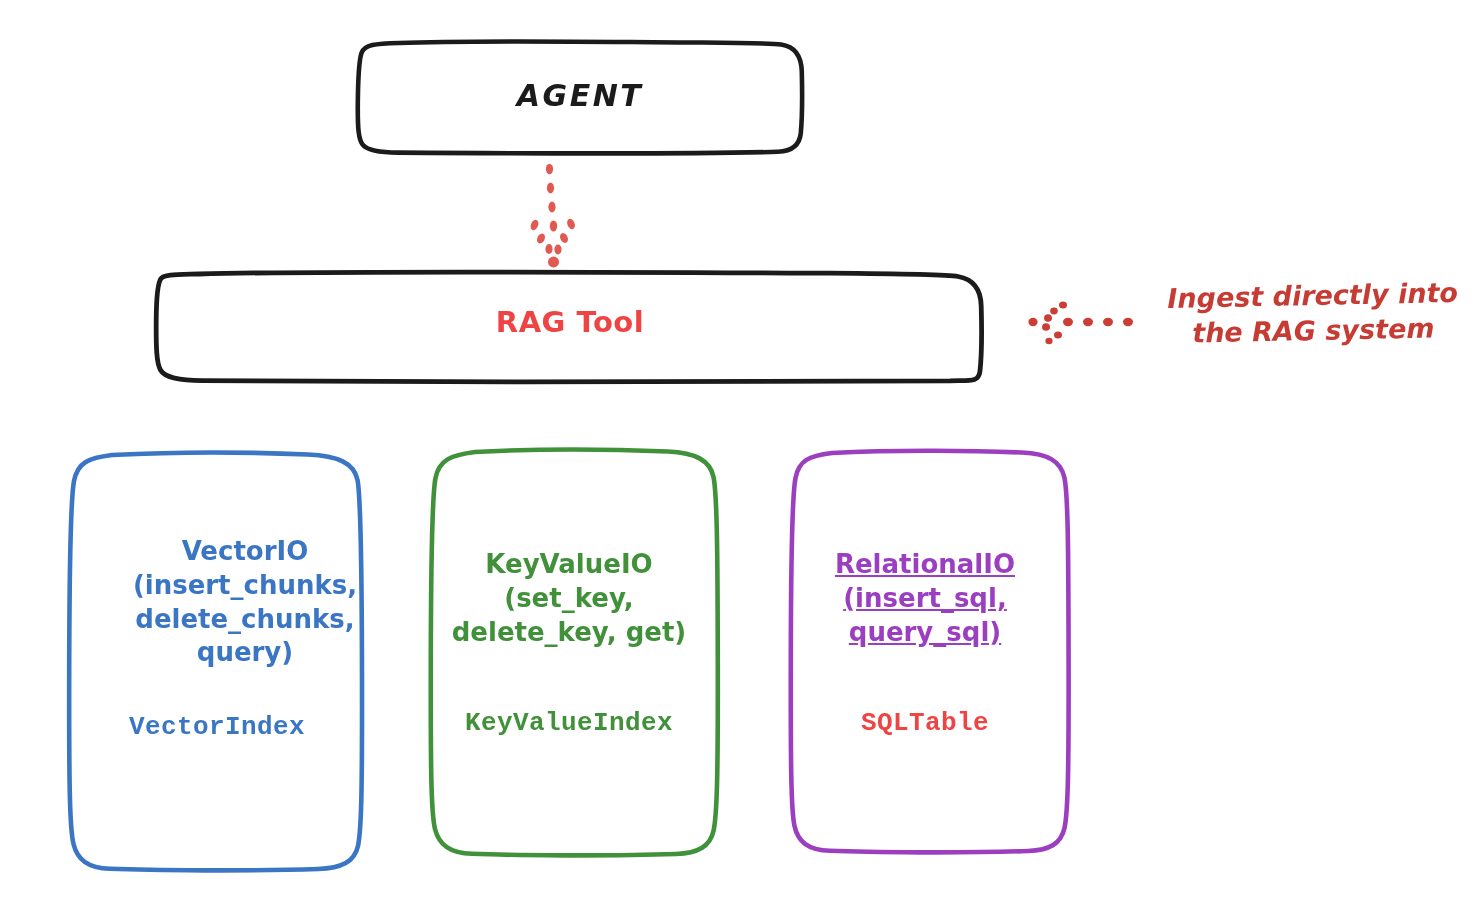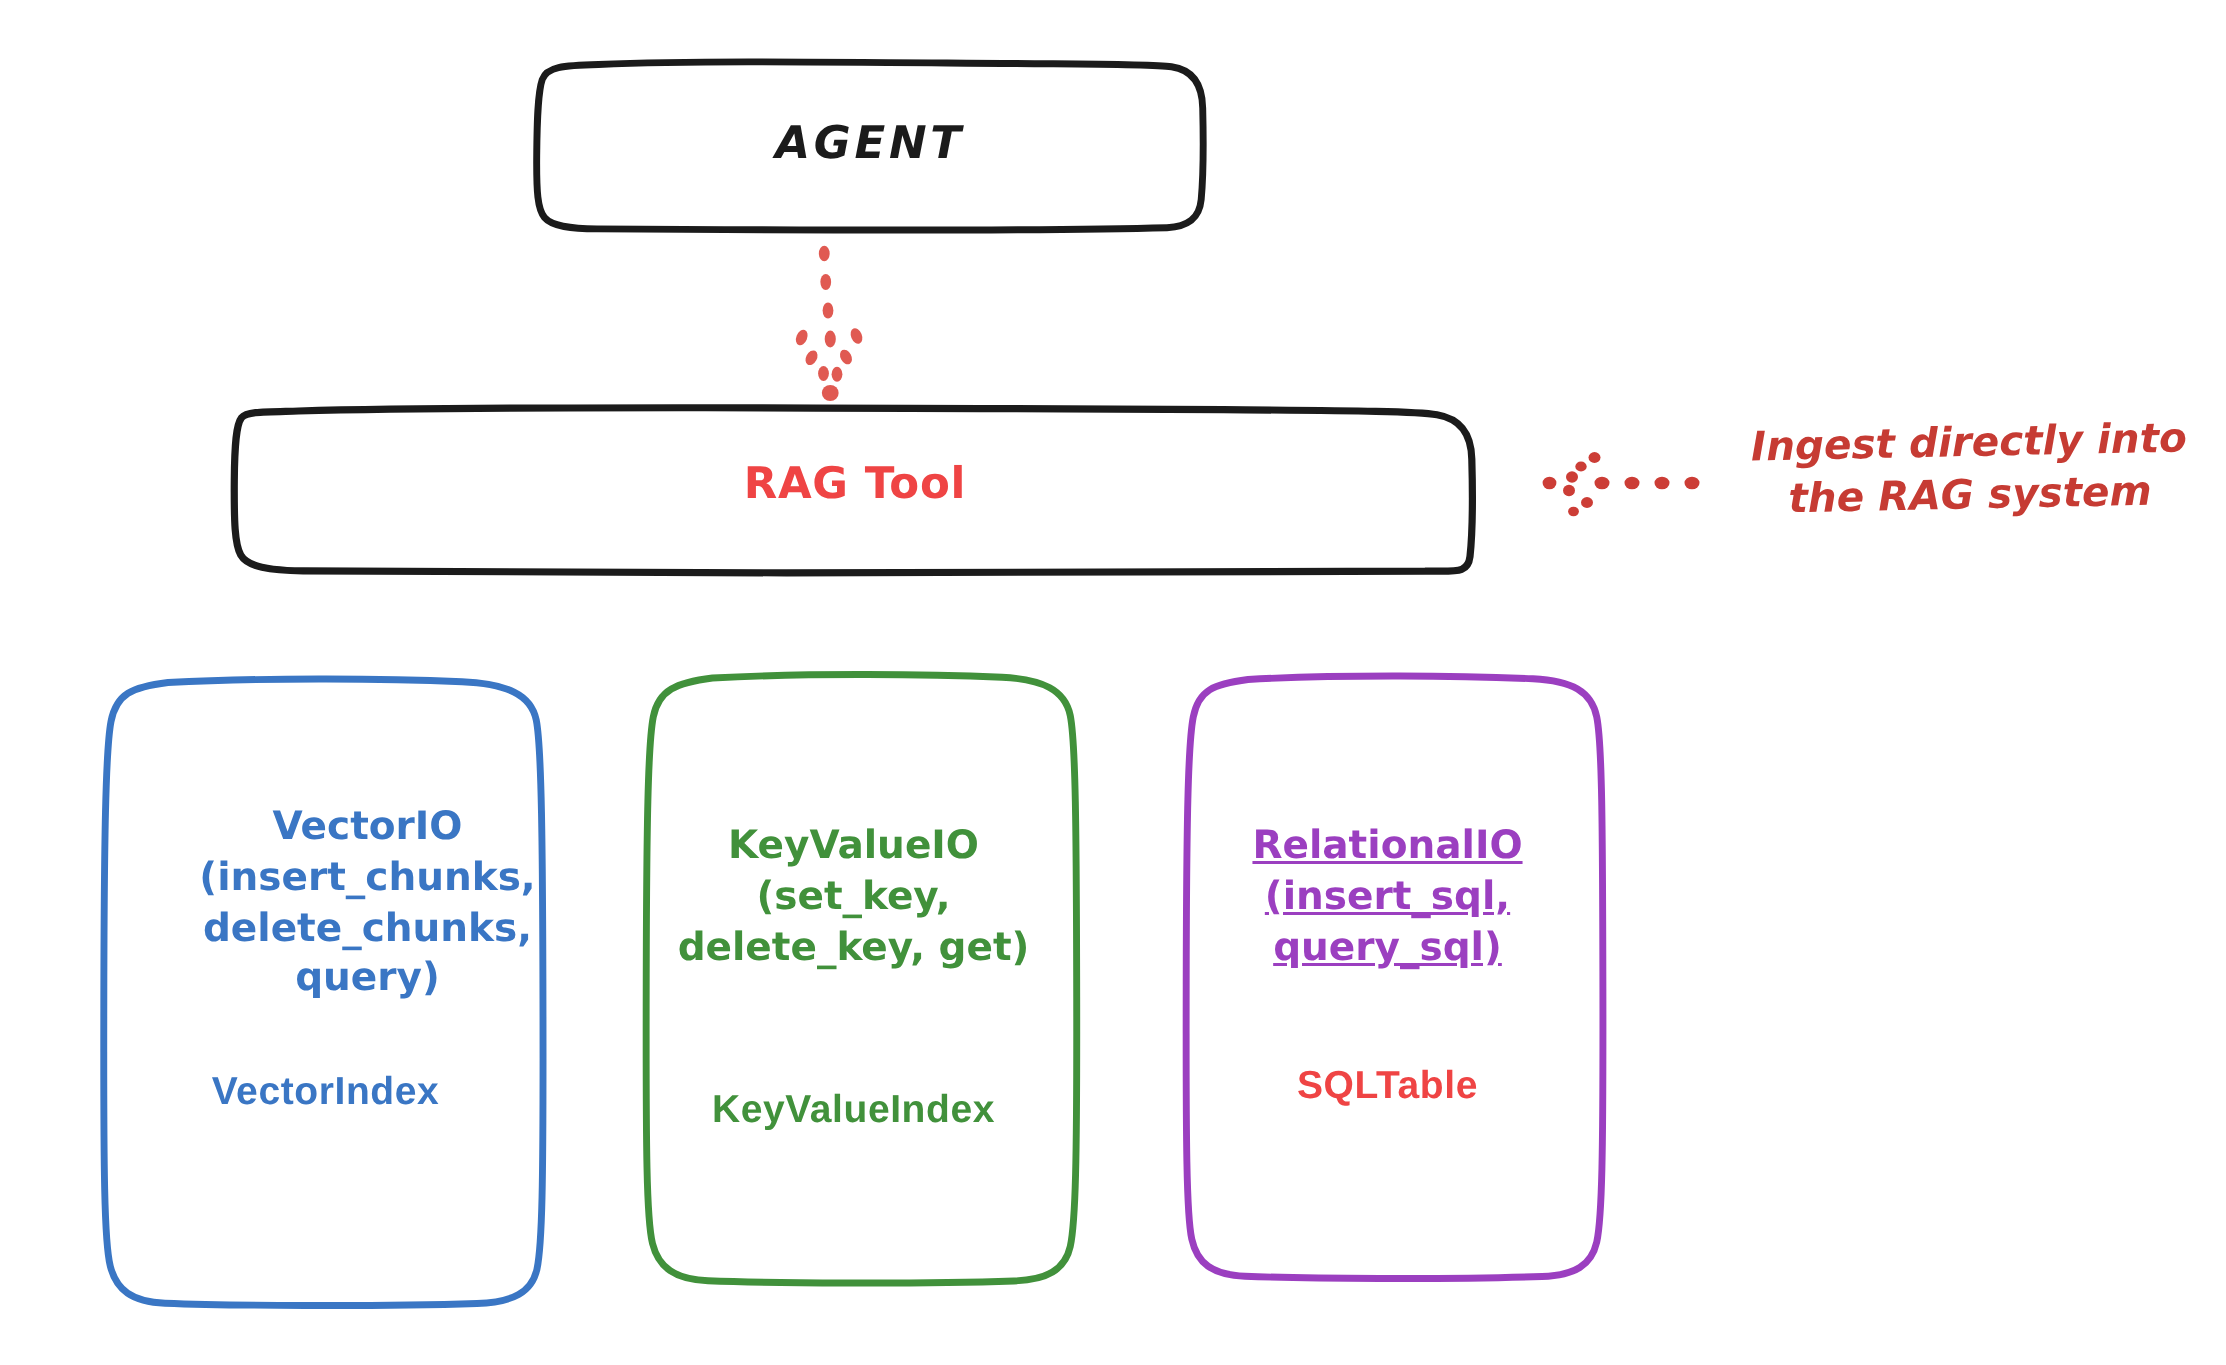--- a/index.html
+++ b/index.html
@@ -64,32 +64,32 @@
     white-space: pre-line;
     line-height: 1.30;
     font-family: "DejaVu Sans", sans-serif;
     font-weight: 600;
     font-size: 26px;
     user-select: none;
   }
   .store-sub {
     position: absolute;
     text-align: center;
-    font-family: Liberation Sans, sans-serif;
+    font-family: Liberation Mono, monospace;
     font-weight: 600;
     font-size: 26px;
     letter-spacing: 0.4px;
     user-select: none;
   }
 
   #vector-label  { left: 72px;  top: 535px; width: 290px; color: #3a76c4; padding-left: 28px; }
   #vector-sub    { left: 72px;  top: 712px; width: 290px; color: #3a76c4; }
 
   #kv-label      { left: 424px; top: 548px; width: 290px; color: #41913b; }
-  #kv-sub        { left: 424px; top: 724px; width: 290px; color: #41913b; }
+  #kv-sub        { left: 424px; top: 708px; width: 290px; color: #41913b; }
 
   #rel-label     { left: 782px; top: 548px; width: 286px; color: #9b3fc0; text-decoration: underline; }
   #rel-sub       { left: 782px; top: 708px; width: 286px; color: #ef4444; }
 
   
   #ingest-note {
     position: absolute;
     left: 1148px;
     top: 278px;
     width: 330px;

